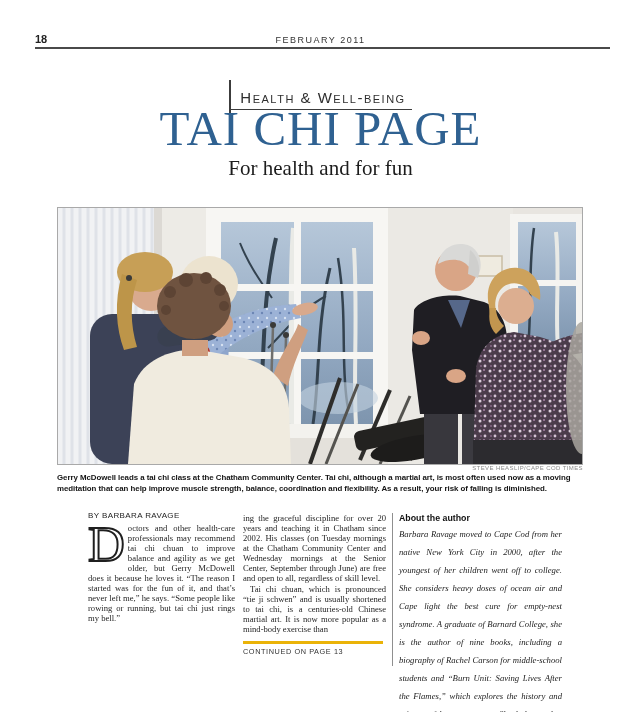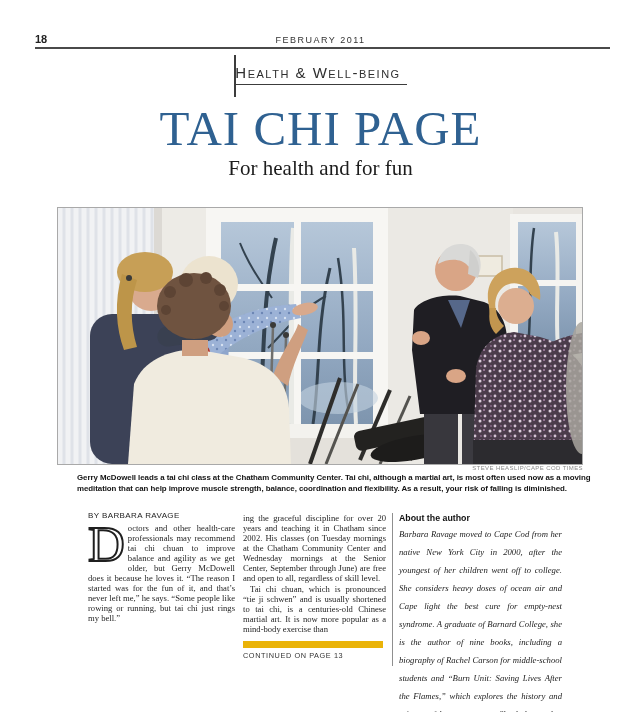--- a/index.html
+++ b/index.html
@@ -8,56 +8,56 @@
 
   
   .pgnum{position:absolute;left:35px;top:33px;font-family:"Liberation Sans",sans-serif;
          font-weight:bold;font-size:11px;color:#222;}
   .issue-date{position:absolute;left:0;top:35px;width:641px;text-align:center;
          font-family:"Liberation Sans",sans-serif;font-size:9px;letter-spacing:1.5px;color:#333;}
   .header-rule{position:absolute;left:35px;top:47px;width:575px;height:2px;background:#4a4a4a;}
 
   
   .badge-wrap{position:absolute;left:0;top:62px;width:641px;text-align:center;}
-  .badge{position:relative;display:inline-block;padding:2px 6px 3px 1px;
+  .badge{position:relative;display:inline-block;padding:2px 6px 3px 11px;
          border-bottom:1px solid #3c3c3c;
          font-family:"Liberation Sans",sans-serif;font-variant:small-caps;
-         font-size:15px;letter-spacing:1.5px;color:#2e2e2e;}
+         font-size:15px;letter-spacing:1.5px;color:#2e2e2e;margin-top:25px;}
   .badge-bar{position:absolute;left:0;top:-7px;height:42px;width:2px;background:#3c3c3c;}
 
   
   .main-title{position:absolute;left:0;top:100px;width:641px;text-align:center;
          font-family:"Liberation Serif",serif;font-size:49px;font-weight:normal;
          letter-spacing:1px;color:#2f6191;}
   .subtitle{position:absolute;left:0;top:156px;width:641px;text-align:center;
          font-family:"Liberation Serif",serif;font-size:21px;color:#1c1c1c;}
 
   
   .photo{position:absolute;left:57px;top:207px;width:524px;height:256px;
          border:1px solid #a9a9a9;background:#e8e5e0;}
   .photo svg{display:block;}
   .credit{position:absolute;left:57px;top:465px;width:526px;text-align:right;
          font-family:"Liberation Sans",sans-serif;font-size:6px;letter-spacing:.4px;color:#8a8a8a;}
   .caption{position:absolute;left:57px;top:473px;width:528px;
          font-family:"Liberation Sans",sans-serif;font-weight:bold;
-         font-size:7.9px;line-height:10.5px;letter-spacing:-0.05px;color:#141414;margin-left:20px;}
+         font-size:7.9px;line-height:10.5px;letter-spacing:-0.05px;color:#141414;}
 
   
   .byline{font-family:"Liberation Sans",sans-serif;font-size:8px;letter-spacing:.4px;
          color:#222;margin:0 0 2px 0;}
   .col{position:absolute;top:511px;font-size:8.6px;line-height:10px;text-align:justify;color:#1e1e1e;}
   .col p{margin:0;}
   .col p + p{text-indent:7px;margin-top:1px;}
   .col1{left:88px;width:147px;}
   .col2{left:243px;width:143px;padding-top:2px;}
   .col3{left:399px;width:163px;}
   .dropcap{float:left;font-size:51px;line-height:40px;padding:1px 3px 0 0;
          font-family:"Liberation Serif",serif;color:#ffffff;
          -webkit-text-stroke:2px #1f1f1f;text-stroke:2px #1f1f1f;}
-  .continued{margin-top:7px;width:140px;border-top:7px solid #eab308;padding-top:3px;
+  .continued{margin-top:7px;width:140px;border-top:3px solid #eab308;padding-top:3px;
          font-family:"Liberation Sans",sans-serif;font-size:7.3px;letter-spacing:.6px;color:#333;
          text-align:left;}
   .vdivider{position:absolute;left:392px;top:513px;width:1px;height:153px;background:#8f8f8f;}
   .about-head{font-family:"Liberation Sans",sans-serif;font-weight:bold;font-size:8.8px;
          margin:2px 0 2px 0;color:#111;}
   .about-body{font-style:italic;font-size:8.7px;line-height:18px;text-align:justify;color:#222;}
 </style>
 </head>
 <body>
 

